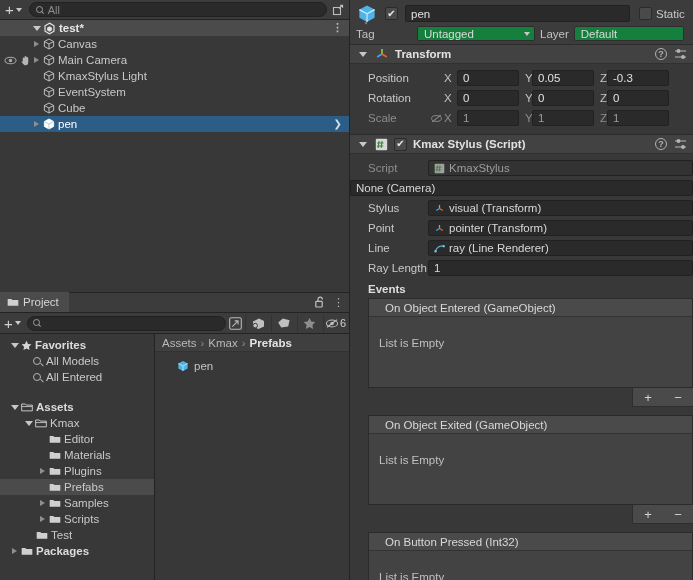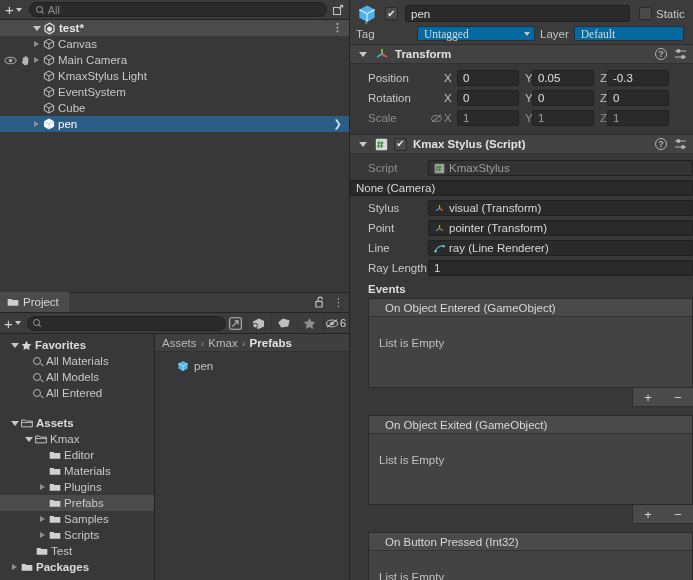--- a/index.html
+++ b/index.html
@@ -90,21 +90,21 @@
   .inspector { width:343px; height:580px; background:#383838; overflow:hidden; position:relative;}
   .insp-head { height:44px; background:#3c3c3c; padding:4px 0 0 6px; position:relative; }
   .ih-row1 { display:flex; align-items:center; gap:7px; height:19px;}
   .go-icon { width:22px;height:22px; flex:none; margin-top:1px;}
   .cbox { width:13px;height:13px; background:#4a4a4a; border:1px solid #2b2b2b; border-radius:2px; display:flex;align-items:center;justify-content:center; flex:none;}
   .cbox.checked::after{ content:"✔"; font-size:10px; color:#e8e8e8; line-height:10px;}
   .name-field { flex:1; height:17px; background:#2a2a2a; border:1px solid #212121; border-radius:2px; display:flex;align-items:center; padding-left:5px; color:#e0e0e0; font-size:11.5px; max-width:225px;}
   .static-wrap { display:flex; align-items:center; gap:4px; color:#c9c9c9; font-size:11.5px; flex:none; margin-left:2px;}
   .ih-row2 { display:flex;align-items:center; gap:5px; height:17px; margin-top:2px; padding-right:0;}
   .lbl { color:#c2c2c2; font-size:11.5px; flex:none;}
-  .dropdown { height:15px; background:#0369a1; border:1px solid #2e2e2e;border-radius:2px; display:flex;align-items:center;justify-content:space-between; padding:0 4px 0 6px; color:#d9d9d9;font-size:11.5px;font-family:Liberation Serif, serif;}
+  .dropdown { height:15px; background:#15803d; border:1px solid #2e2e2e;border-radius:2px; display:flex;align-items:center;justify-content:space-between; padding:0 4px 0 6px; color:#d9d9d9;font-size:11.5px;}
   .ih-row3 { display:flex;align-items:center; gap:4px; height:17px; margin-top:2px;}
   .btn { height:15px; background:#4a4a4a;border:1px solid #2e2e2e;border-radius:2px; display:flex;align-items:center;justify-content:center; color:#dadada; font-size:11.5px;}
 
   .comp { background:#383838; border-top:1px solid #2c2c2c; }
   .comp-head { height:19px; background:#424242; display:flex; align-items:center; gap:6px; padding-left:6px; position:relative; border-bottom:1px solid #303030;}
   .comp-title { font-weight:bold; color:#e2e2e2; font-size:11.5px;}
   .comp-head-right { position:absolute; right:6px; top:3px; display:flex; gap:7px; align-items:center;}
   .help-icon { width:12px;height:12px;border:1.3px solid #b0b0b0;border-radius:50%; display:flex;align-items:center;justify-content:center; font-size:9px; color:#b0b0b0; font-weight:bold;}
   .comp-body { padding:4px 0 6px 0; }
   .frow { height:20px; display:flex; align-items:center; font-size:11.5px; }
@@ -308,25 +308,20 @@
                 <span class="arrow-d"></span>
               </span>
             <svg class="star" viewBox="0 0 13 13">
                 <path d="M6.5 0.9 L8.3 4.6 L12.3 5.1 L9.4 7.9 L10.1 11.9 L6.5 10 L2.9 11.9 L3.6 7.9 L0.7 5.1 L4.7 4.6 Z" fill="#d6d6d6"></path>
               </svg>
             <span class="label">Favorites</span>
           </div>
           <div class="t-row">
             <span class="t-ind" style="width:33px"></span>
               <span class="mag2"></span>
-            <span class="label">All Materials</span>
-          </div>
-          <div class="t-row">
-            <span class="t-ind" style="width:33px"></span>
-              <span class="mag2"></span>
             <span class="label">All Models</span>
           </div>
           <div class="t-row">
             <span class="t-ind" style="width:33px"></span>
               <span class="mag2"></span>
             <span class="label">All Entered</span>
           </div>
           <div style="height:14px"></div>
           <div class="t-row bold">
             <span class="t-ind" style="width:8px"></span>

